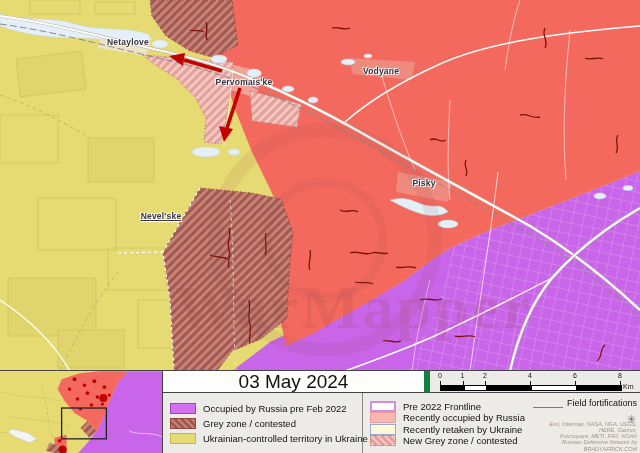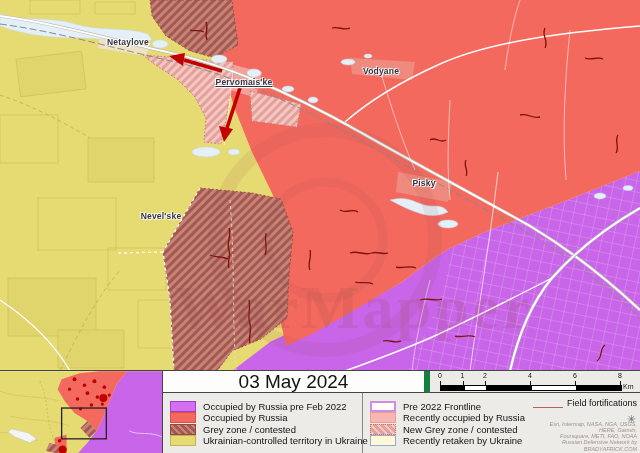--- a/index.html
+++ b/index.html
@@ -185,24 +185,24 @@
 
       <g fill="#c10000" stroke="#c10000">
         <line x1="222" y1="71" x2="184" y2="60" stroke-width="3.6"></line>
         <polygon points="169,56 185,53 183,66" stroke="none"></polygon>
         <line x1="240" y1="88" x2="227" y2="128" stroke-width="3.6"></line>
         <polygon points="224,142 219,126 233,129" stroke="none"></polygon>
       </g>
     </svg>
 
     <div class="place-label" style="left:128px;top:37px;">Netaylove</div>
-    <div class="place-label" style="left:244px;top:77px;text-decoration:underline;">Pervomais'ke</div>
+    <div class="place-label" style="left:244px;top:77px;">Pervomais'ke</div>
     <div class="place-label" style="left:381px;top:66px;">Vodyane</div>
     <div class="place-label" style="left:424px;top:178px;">Pisky</div>
-    <div class="place-label" style="left:161px;top:211px;">Nevel'ske</div>
+    <div class="place-label" style="left:161px;top:211px;text-decoration:underline;">Nevel'ske</div>
 
     <div class="watermark">WarMapper</div>
   </div>
 
   <div class="legend">
 
     <svg class="inset" width="163" height="83" viewBox="0 0 163 83">
       <defs>
         <pattern id="hatchDark2" width="6" height="6" patternUnits="userSpaceOnUse" patternTransform="rotate(45)">
           <rect width="6" height="6" fill="#c5837a"></rect>
@@ -271,49 +271,45 @@
         <span class="sb-unit">Km</span>
       </div>
     </div>
 
     <div class="lcol col1">
       <div class="lrow">
         <div class="sw sw-pre2022"></div>
         <span>Occupied by Russia pre Feb 2022</span>
       </div>
       <div class="lrow">
-        <div class="sw sw-occupied"></div>
-        <span>Occupied by Russia</span>
-      </div>
-      <div class="lrow">
         <div class="sw sw-greyzone"></div>
         <span>Grey zone / contested</span>
       </div>
       <div class="lrow">
         <div class="sw sw-ukraine"></div>
         <span>Ukrainian-controlled territory in Ukraine</span>
       </div>
     </div>
 
     <div class="lcol col2">
       <div class="lrow">
         <div class="sw sw-frontline"></div>
         <span>Pre 2022 Frontline</span>
       </div>
       <div class="lrow">
         <div class="sw sw-recent"></div>
         <span>Recently occupied by Russia</span>
       </div>
       <div class="lrow">
+        <div class="sw sw-retaken"></div>
+        <span>Recently retaken by Ukraine</span>
+      </div>
+      <div class="lrow">
         <div class="sw sw-newgrey"></div>
         <span>New Grey zone / contested</span>
-      </div>
-      <div class="lrow">
-        <div class="sw sw-retaken"></div>
-        <span>Recently retaken by Ukraine</span>
       </div>
     </div>
 
     <div class="col3">
       <div class="fortrow">
         <div class="fortline"></div>
         <span>Field fortifications</span>
       </div>
       <div class="logo">
         <span class="compass">✳</span>

